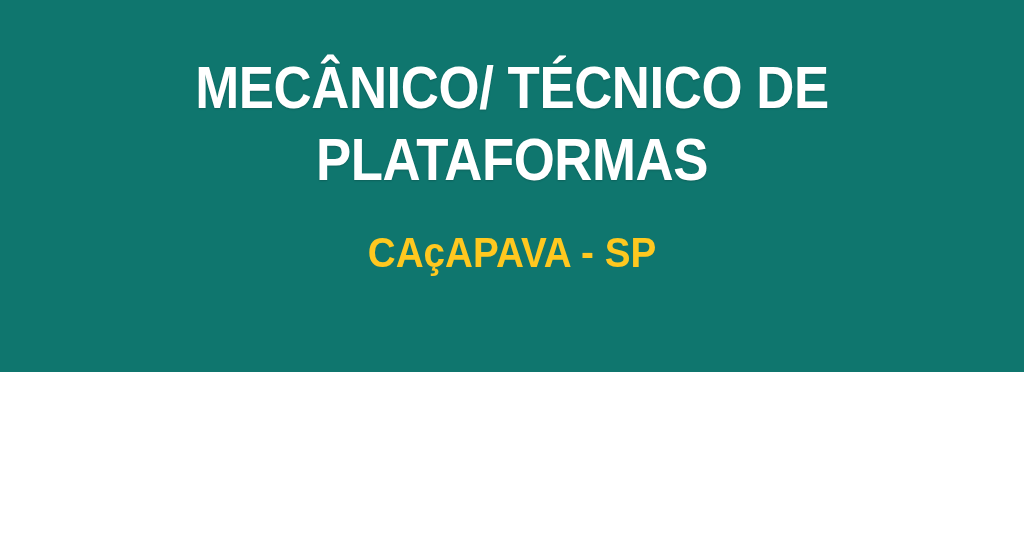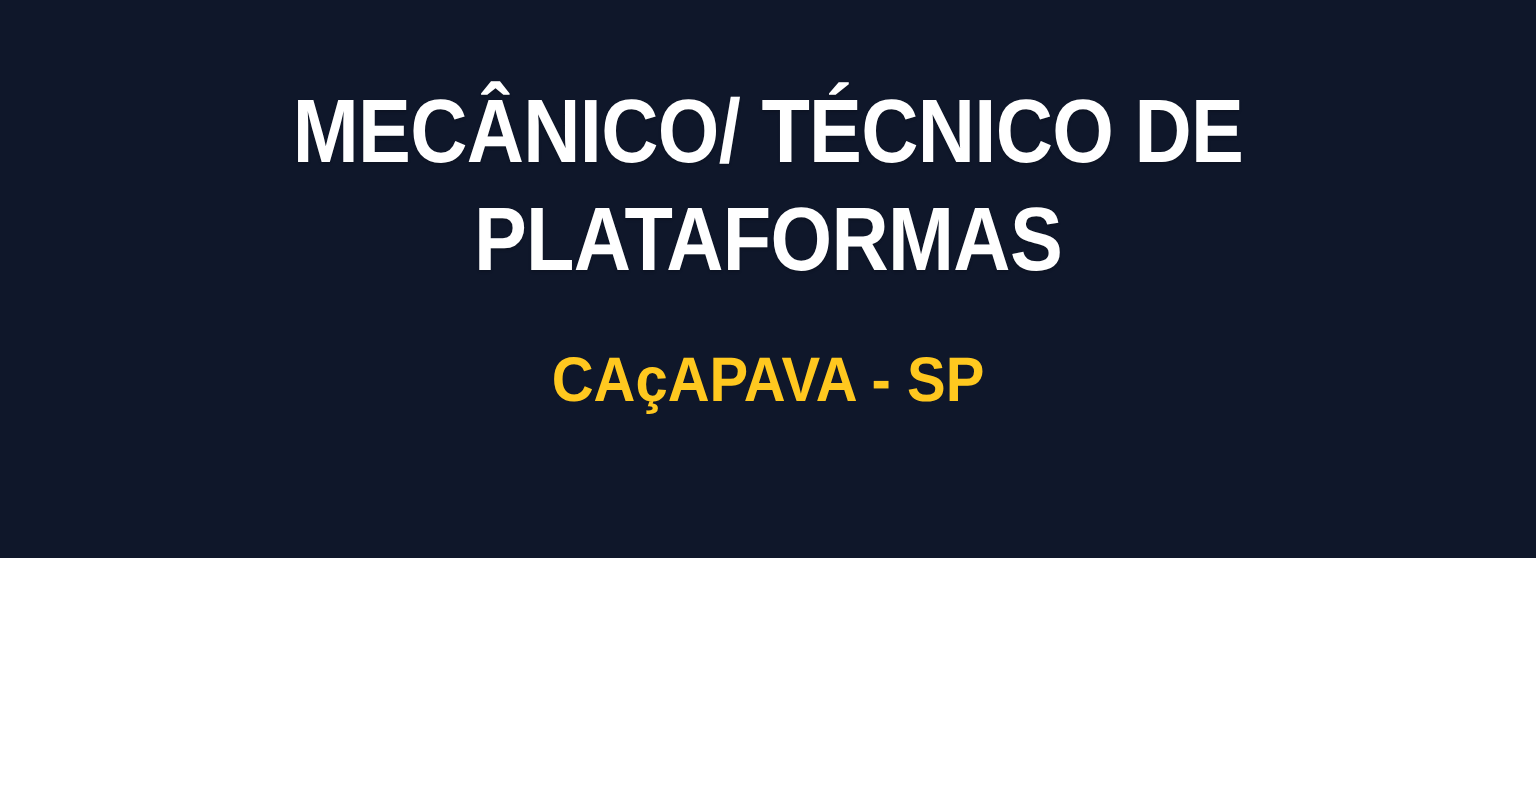--- a/index.html
+++ b/index.html
@@ -24,21 +24,21 @@
     overflow: hidden;
   }
 
   
   .header-band {
     position: absolute;
     left: 0;
     top: 0;
     width: 1024px;
     height: 372px;
-    background: #0f172a;
+    background: #0f766e;
     box-sizing: border-box;
   }
 
   .job-title {
     position: absolute;
     left: 0;
     top: 52px;
     width: 1024px;
     text-align: center;
     color: #ffffff;

